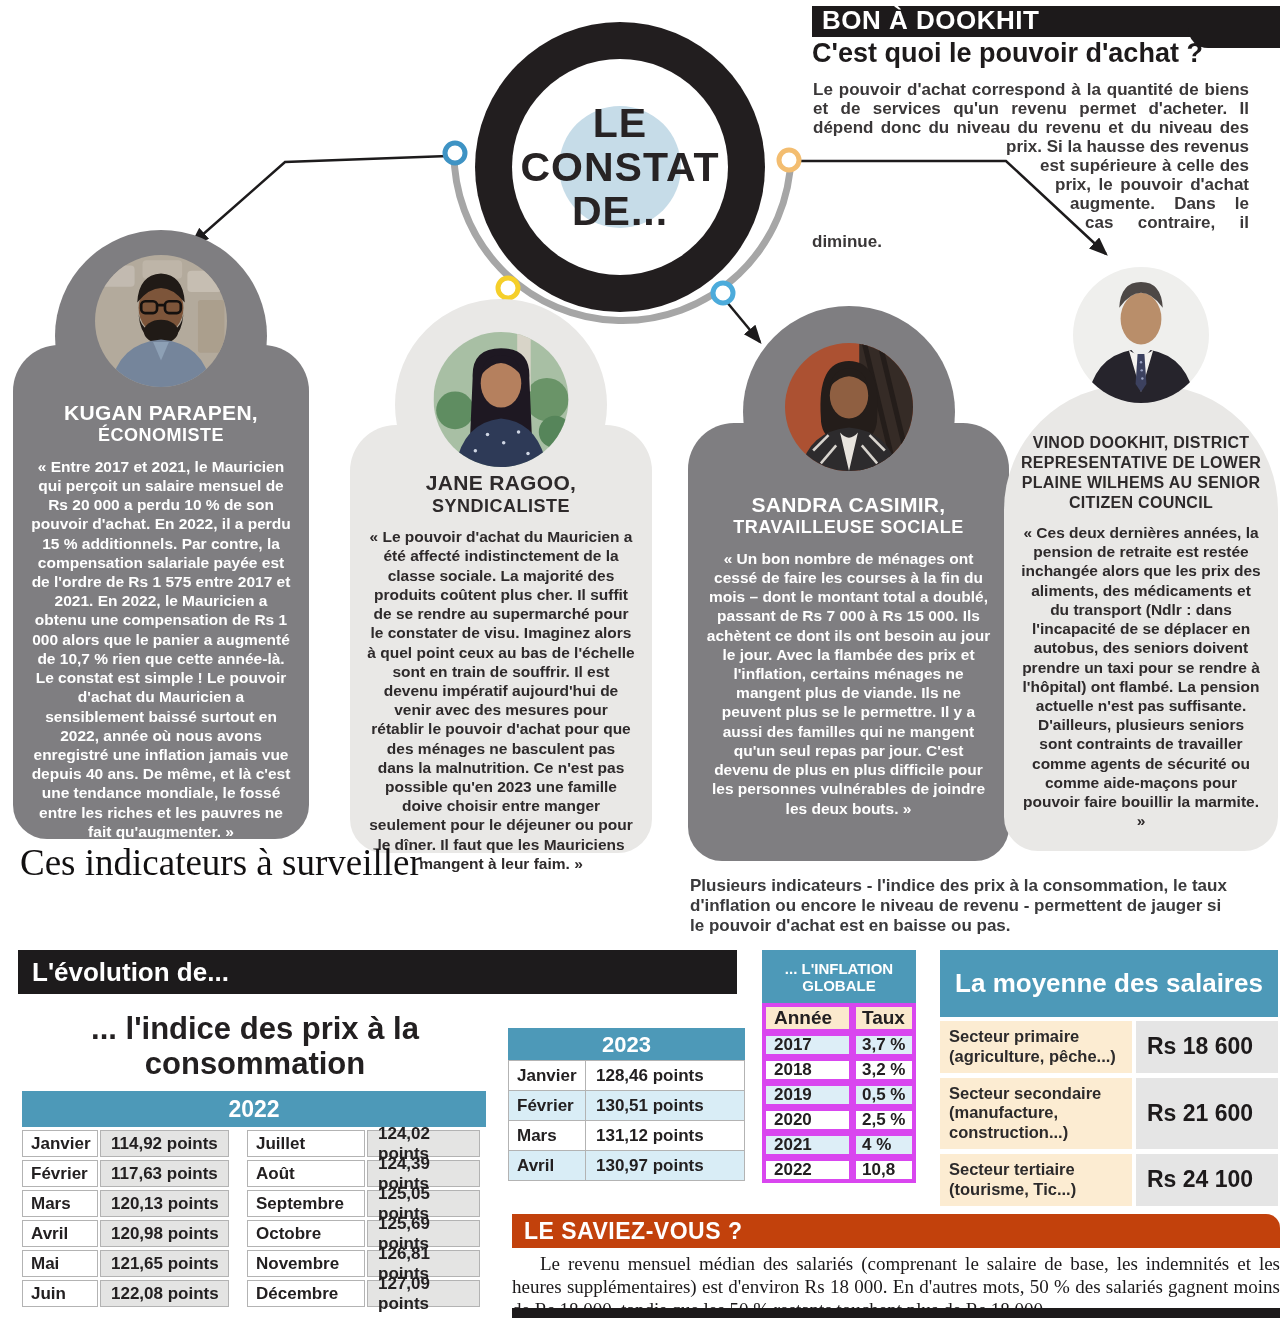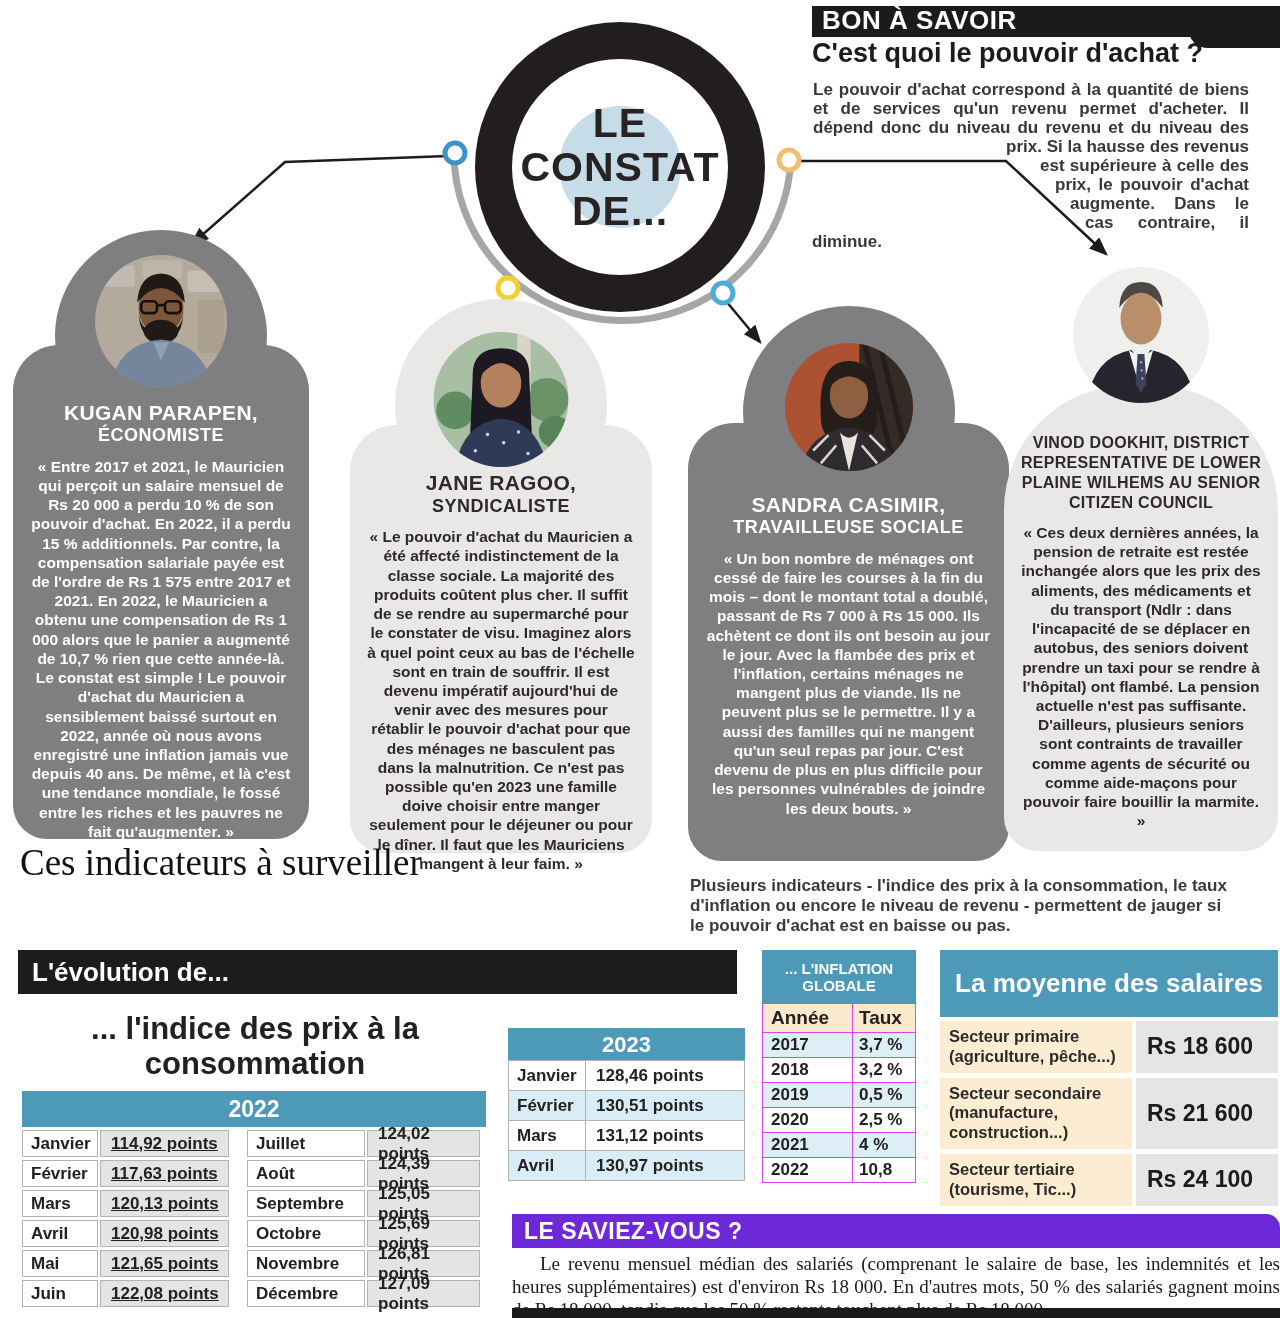--- a/index.html
+++ b/index.html
@@ -74,56 +74,56 @@
   .blue-head{background:#4d99b8;color:#fff;font-weight:bold;display:flex;align-items:center;justify-content:center;text-align:center;}
   .h2022{position:absolute;left:22px;top:1091px;width:464px;height:36px;font-size:23px;z-index:2;}
 
   .t2022{position:absolute;top:1130px;display:flex;flex-direction:column;gap:3px;z-index:2;}
   #t22L{left:22px;} #t22R{left:247px;}
   .row22{display:flex;}
   .c22{border:1px solid #b3b3b3;font-weight:bold;font-size:17px;color:#232021;height:27px;
        display:flex;align-items:center;box-sizing:border-box;}
   .m22{background:#fff;padding-left:8px;}
   .v22{background:#e4e4e3;padding-left:10px;margin-left:2px;}
-  #t22L .m22{width:76px;} #t22L .v22{width:129px;text-decoration:underline;}
+  #t22L .m22{width:76px;} #t22L .v22{width:129px;}
   #t22R .m22{width:118px;} #t22R .v22{width:113px;}
 
   .h2023{position:absolute;left:508px;top:1028px;width:237px;height:33px;font-size:22px;z-index:2;}
   .t2023{position:absolute;left:508px;top:1061px;display:flex;flex-direction:column;z-index:2;}
   .row23{display:flex;}
   .c23{border:1px solid #b3b3b3;margin-top:-1px;font-weight:bold;font-size:17px;height:31px;
        display:flex;align-items:center;box-sizing:border-box;}
   .m23{width:78px;padding-left:8px;}
   .v23{width:160px;padding-left:10px;margin-left:-1px;}
   .row23:nth-child(even) .c23{background:#d9edf6;}
   .row23:nth-child(odd) .c23{background:#fff;}
 
   .hinf{position:absolute;left:762px;top:950px;width:154px;height:54px;font-size:15px;line-height:1.15;z-index:2;}
   .tinf{position:absolute;left:762px;top:1004px;display:flex;flex-direction:column;z-index:2;}
   .rowinf{display:flex;}
-  .cinf{border:1px solid #d946ef;margin-top:-1px;font-weight:bold;box-sizing:border-box;display:flex;align-items:center;}
+  .cinf{border:4px solid #d946ef;margin-top:-1px;font-weight:bold;box-sizing:border-box;display:flex;align-items:center;}
   .yinf{width:91px;padding-left:8px;}
   .rinf{width:64px;padding-left:6px;margin-left:-1px;}
   .rowinf.head .cinf{background:#fbe9cd;height:30px;font-size:19px;}
   .rowinf.data .cinf{height:26px;font-size:17px;}
   .rowinf.data:nth-child(even) .cinf{background:#ddeef7;}
   .rowinf.data:nth-child(odd) .cinf{background:#fff;}
 
   .hsal{position:absolute;left:940px;top:950px;width:338px;height:67px;font-size:26px;line-height:1.15;z-index:2;}
   .tsal{position:absolute;left:940px;top:1021px;width:338px;display:flex;flex-direction:column;gap:5px;z-index:2;}
   .rowsal{display:flex;gap:4px;}
   .lsal{width:192px;background:#fcecd2;font-size:16.5px;font-weight:bold;color:#2c2a2b;
         padding:6px 6px 6px 9px;box-sizing:border-box;line-height:1.2;display:flex;align-items:center;}
   .vsal{width:142px;background:#e5e5e5;font-size:23px;font-weight:bold;color:#1d1a1b;
         display:flex;align-items:center;padding-left:11px;box-sizing:border-box;}
   .rowsal:nth-child(1){min-height:48px;}
   .rowsal:nth-child(2){min-height:66px;}
   .rowsal:nth-child(3){min-height:45px;}
 
-  .sv-bar{position:absolute;left:512px;top:1214px;width:768px;height:34px;background:#6d28d9;
+  .sv-bar{position:absolute;left:512px;top:1214px;width:768px;height:34px;background:#c2410c;
           border-radius:0 14px 0 0;z-index:2;color:#fff;font-size:23px;font-weight:bold;
           display:flex;align-items:center;padding-left:12px;box-sizing:border-box;letter-spacing:.5px;}
   .sv-text{position:absolute;left:512px;top:1252px;width:768px;font-family:"Liberation Serif",serif;
            font-size:19px;color:#1c1a1b;line-height:1.22;text-align:justify;z-index:2;}
   .sv-text::first-line{}
   .sv-indent{display:inline-block;width:28px;}
   .bottom-bar{position:absolute;left:512px;top:1308px;width:768px;height:10px;background:#1d1a1b;z-index:2;}
 </style>
 </head>
 <body>
@@ -152,21 +152,21 @@
       <div class="hub-in">
         <span>LE</span>
         <span>CONSTAT</span>
         <span>DE...</span>
       </div>
     </div>
   </div>
 
   <div class="bas-bar"></div>
   <div class="bas-bar2"></div>
-  <div class="bas-tag">BON À SAVOIR</div>
+  <div class="bas-tag">BON À DOOKHIT</div>
   <div class="bas-title">C'est quoi le pouvoir d'achat ?</div>
   <div class="bas-text">
     <span class="wrapspacer" style="width:1px;height:57px"></span>
     <span class="wrapspacer" style="width:194px"></span>
     <span class="wrapspacer" style="width:228px"></span>
     <span class="wrapspacer" style="width:243px"></span>
     <span class="wrapspacer" style="width:258px"></span>
     <span class="wrapspacer" style="width:273px"></span>
     <span>Le pouvoir d'achat correspond à la quantité de biens et de services qu'un revenu permet d'acheter. Il dépend donc du niveau du revenu et du niveau des prix. Si la hausse des revenus est supérieure à celle des prix, le pouvoir d'achat augmente. Dans le cas contraire, il diminue.</span>
   </div>

